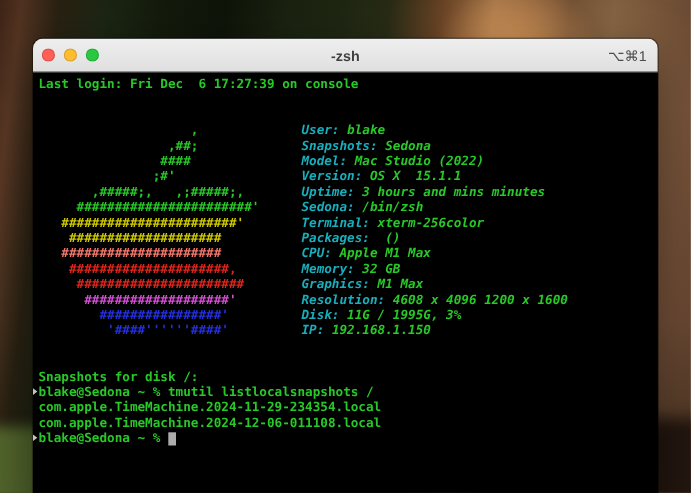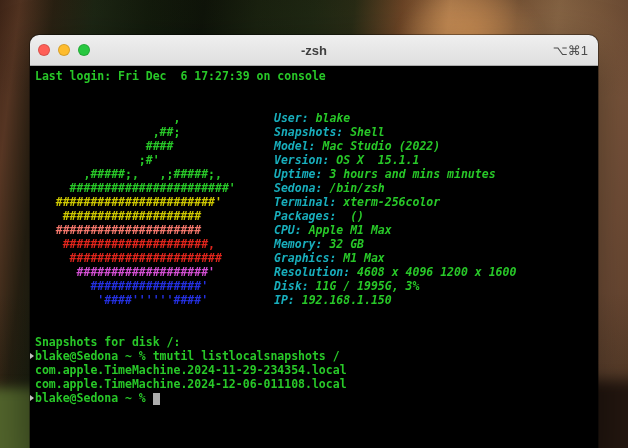--- a/index.html
+++ b/index.html
@@ -106,21 +106,21 @@
           <div class="tline" style="color: rgb(207, 201, 0);">    ####################</div>
           <div class="tline" style="color: rgb(244, 119, 108);">   #####################</div>
           <div class="tline" style="color: rgb(224, 37, 28);">    #####################,</div>
           <div class="tline" style="color: rgb(224, 37, 28);">     ######################</div>
           <div class="tline" style="color: rgb(212, 79, 212);">      ###################'</div>
           <div class="tline" style="color: rgb(36, 48, 224);">        ################'</div>
           <div class="tline" style="color: rgb(36, 48, 224);">         '####''''''####'</div>
         </div>
       <div class="info-col">
           <div class="tline"><span style="color: rgb(24, 174, 188);">User:</span><span style="color: rgb(40, 200, 40);"> blake</span></div>
-          <div class="tline"><span style="color: rgb(24, 174, 188);">Snapshots:</span><span style="color: rgb(40, 200, 40);"> Shell</span></div>
+          <div class="tline"><span style="color: rgb(24, 174, 188);">Snapshots:</span><span style="color: rgb(40, 200, 40);"> Sedona</span></div>
           <div class="tline"><span style="color: rgb(24, 174, 188);">Model:</span><span style="color: rgb(40, 200, 40);"> Mac Studio (2022)</span></div>
           <div class="tline"><span style="color: rgb(24, 174, 188);">Version:</span><span style="color: rgb(40, 200, 40);"> OS X  15.1.1</span></div>
           <div class="tline"><span style="color: rgb(24, 174, 188);">Uptime:</span><span style="color: rgb(40, 200, 40);"> 3 hours and mins minutes</span></div>
           <div class="tline"><span style="color: rgb(24, 174, 188);">Sedona:</span><span style="color: rgb(40, 200, 40);"> /bin/zsh</span></div>
           <div class="tline"><span style="color: rgb(24, 174, 188);">Terminal:</span><span style="color: rgb(40, 200, 40);"> xterm-256color</span></div>
           <div class="tline"><span style="color: rgb(24, 174, 188);">Packages:</span><span style="color: rgb(40, 200, 40);">  ()</span></div>
           <div class="tline"><span style="color: rgb(24, 174, 188);">CPU:</span><span style="color: rgb(40, 200, 40);"> Apple M1 Max</span></div>
           <div class="tline"><span style="color: rgb(24, 174, 188);">Memory:</span><span style="color: rgb(40, 200, 40);"> 32 GB</span></div>
           <div class="tline"><span style="color: rgb(24, 174, 188);">Graphics:</span><span style="color: rgb(40, 200, 40);"> M1 Max</span></div>
           <div class="tline"><span style="color: rgb(24, 174, 188);">Resolution:</span><span style="color: rgb(40, 200, 40);"> 4608 x 4096 1200 x 1600</span></div>

